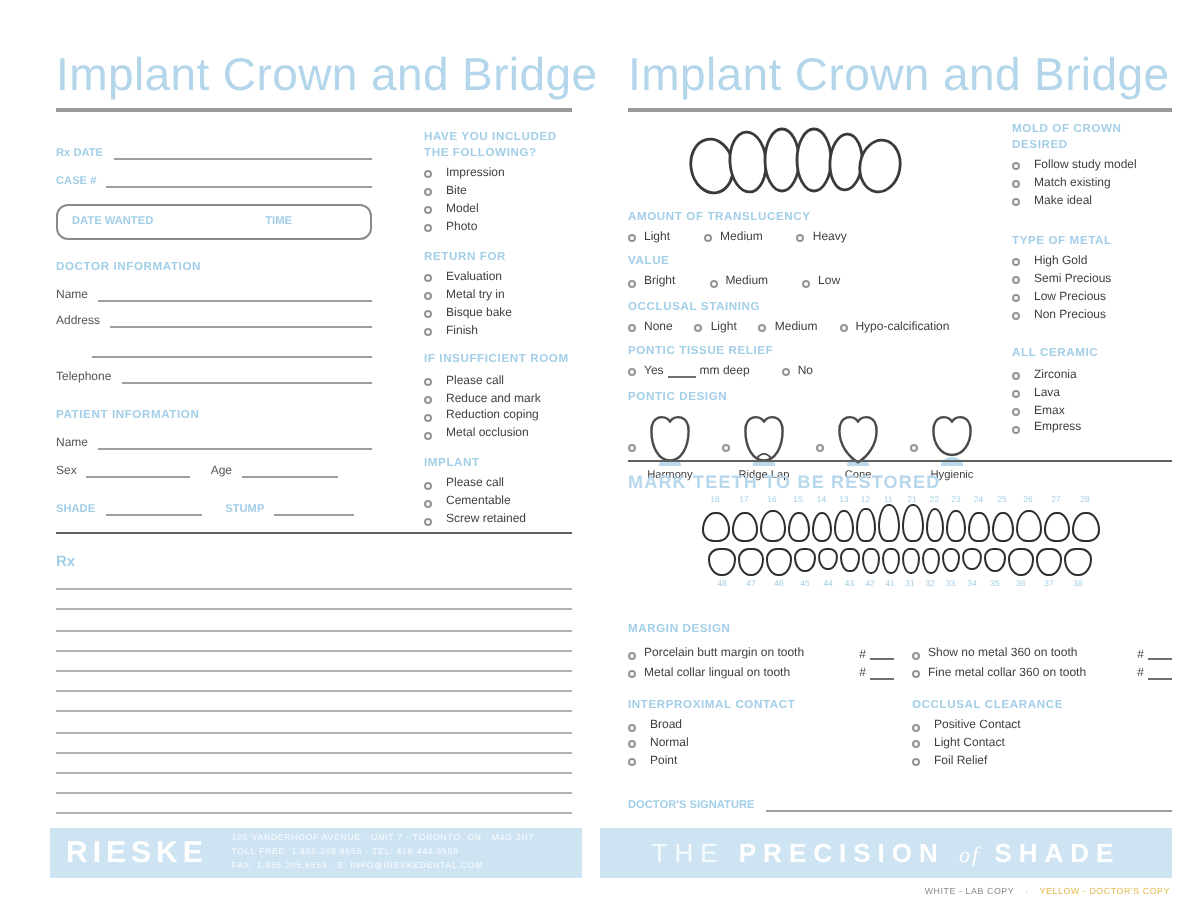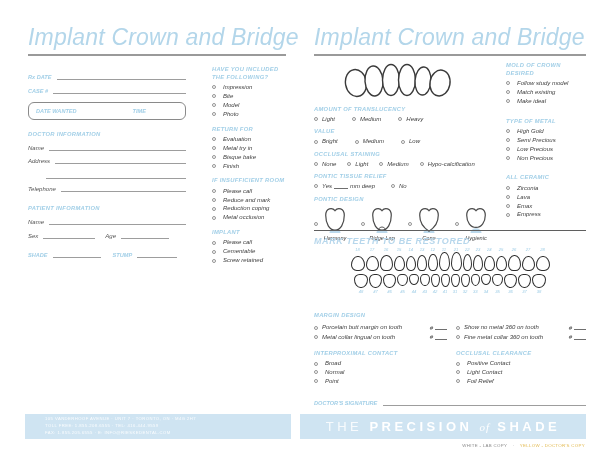--- a/index.html
+++ b/index.html
@@ -1,18 +1,18 @@
 <!DOCTYPE html>
 <html><head>
 <meta charset="utf-8">
 <style>
   * { margin:0; padding:0; box-sizing:border-box; }
   html,body { width:600px; height:462px; background:#ffffff; overflow:hidden;
     font-family:"Liberation Sans", sans-serif; }
-  .page { position:absolute; top:24px;font-style:italic; }
+  .page { position:absolute; top:24px; }
   #page-left  { left:28px;  width:258px; }
   #page-right { left:314px; width:272px; }
   .title { font-size:23px; font-weight:400; color:#b3d6ea; letter-spacing:.2px; white-space:nowrap; }
   .title-rule { border-top:2px solid #9a9a9a; margin-top:3px; }
   .h-blue { color:#a2cfe7; font-size:5.8px; font-weight:bold; letter-spacing:.3px; line-height:1.35; }
   .lbl-blue { color:#a2cfe7; font-size:5.6px; font-weight:bold; }
   .lbl-gray { color:#555; font-size:6px; }
   .fieldrow { display:flex; align-items:flex-end; margin-top:8px; }
   .fline { flex:1; border-bottom:1px solid #9d9d9d; height:6px; margin-left:5px; }
   .fline.short { flex:none; }
@@ -203,20 +203,38 @@
             <span class="olabel">Cementable</span>
           </span>
           <span class="opt">
             <span class="rb"></span>
             <span class="olabel">Screw retained</span>
           </span>
         </div>
     </div>
   </div>
 
+  <div class="rx-block">
+    <div class="divider"></div>
+    <div class="rx-label">Rx</div>
+    <div>
+      <div class="rxline"></div>
+      <div class="rxline"></div>
+      <div class="rxline"></div>
+      <div class="rxline"></div>
+      <div class="rxline"></div>
+      <div class="rxline"></div>
+      <div class="rxline"></div>
+      <div class="rxline"></div>
+      <div class="rxline"></div>
+      <div class="rxline"></div>
+      <div class="rxline"></div>
+      <div class="rxline"></div>
+    </div>
+  </div>
 </div>
 
 <div class="page" id="page-right">
   <div class="title">Implant Crown and Bridge</div>
   <div class="title-rule"></div>
 
   <div class="rp-main">
     <div class="rp-left">
       <svg class="teeth-svg" width="108" height="38" viewBox="0 0 108 38">
         <g fill="#ffffff" stroke="#3a3a3a" stroke-width="1.4">
@@ -549,20 +567,21 @@
     </div>
   </div>
 
   <div class="sig-row">
     <span class="lbl-blue">DOCTOR'S SIGNATURE</span>
     <span class="fline"></span>
   </div>
 </div>
 
 <div class="band" id="band-left">
+  <span class="logo">RIESKE</span>
   <span class="addr">
     <div>105 VANDERHOOF AVENUE · UNIT 7 · TORONTO, ON · M4G 2H7</div>
     <div>TOLL FREE: 1.855.208.6555   ·   TEL: 416.444.9559</div>
     <div>FAX: 1.855.205.6555   ·   E: INFO@RIESKEDENTAL.COM</div>
   </span>
 </div>
 
 <div class="band" id="band-right">
   <span class="tagline">
     <span class="thin">THE</span>

